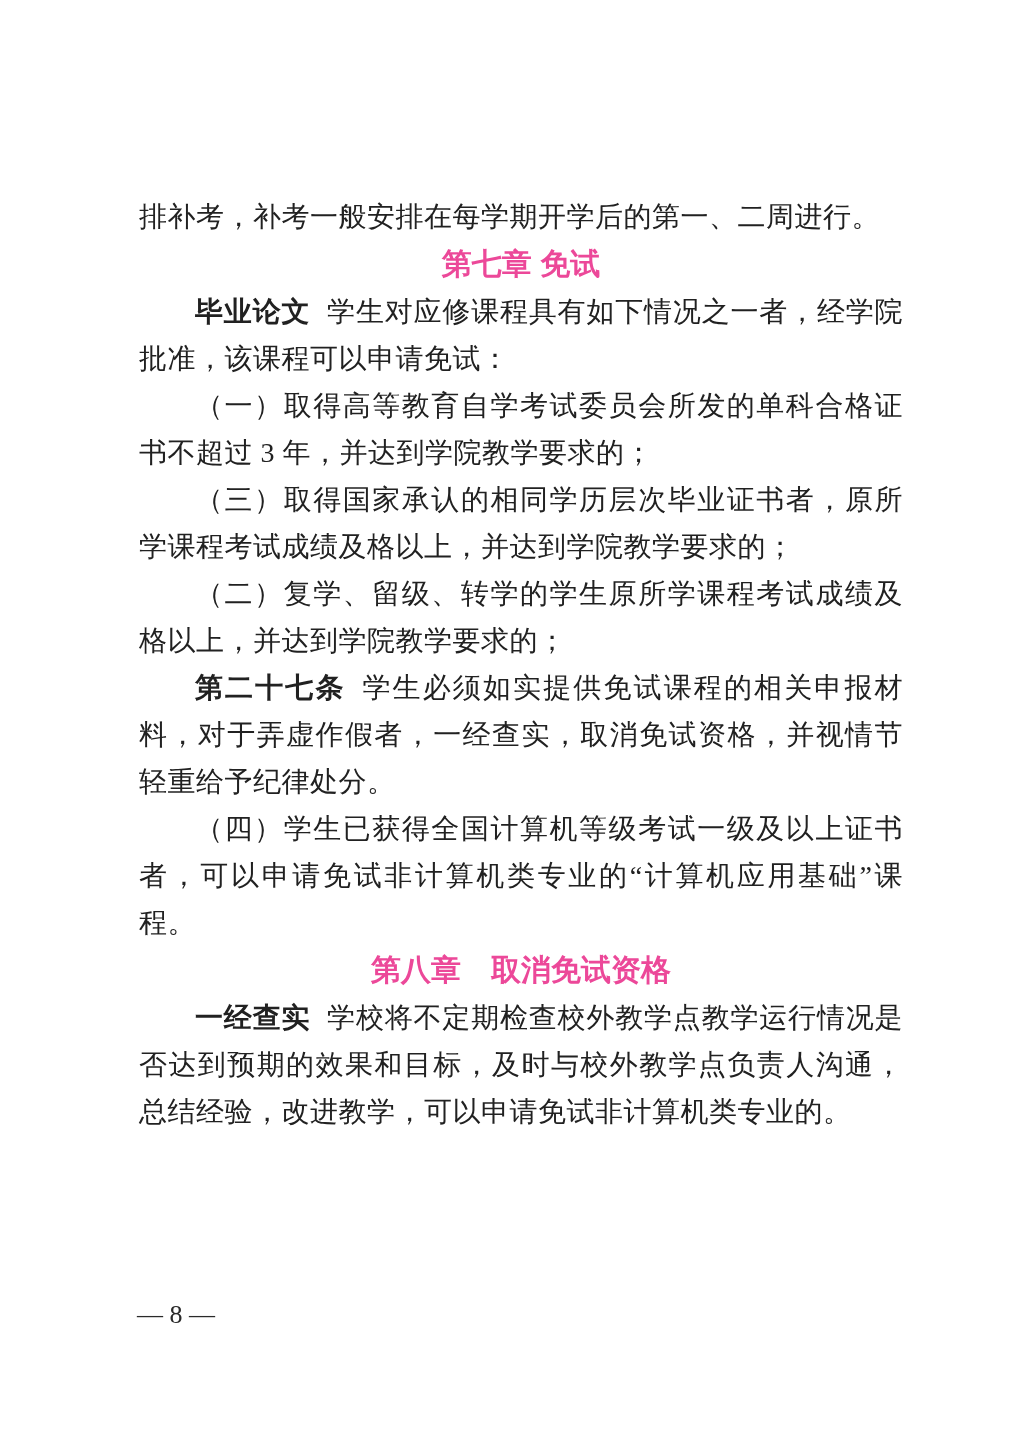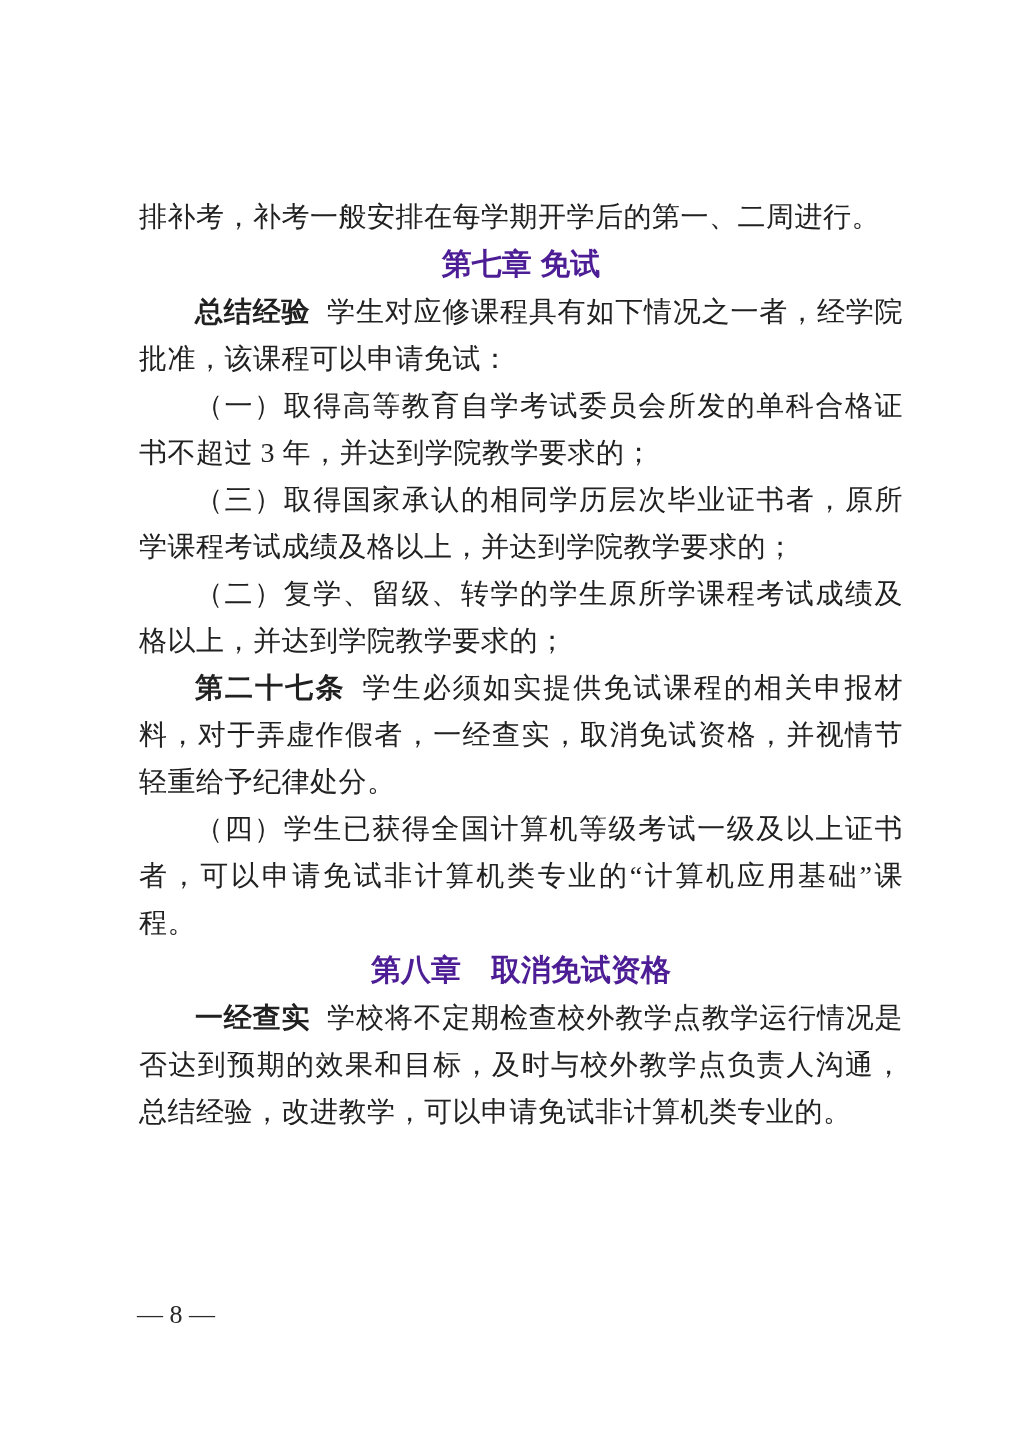--- a/index.html
+++ b/index.html
@@ -37,21 +37,21 @@
     font-weight: 700;
     margin-right: 0.6em;
   }
   h2.chapter {
     margin: 0;
     font-family: "Liberation Sans", sans-serif;
     font-size: 30px;
     line-height: 48px;
     font-weight: 700;
     text-align: center;
-    color: #4c1d95;
+    color: #ec4899;
   }
   .page-footer {
     position: absolute;
     left: 137px;
     top: 1297px;
     font-size: 26px;
     line-height: 36px;
     color: #2a2a2a;
     font-family: "Liberation Serif", serif;
   }
@@ -60,21 +60,21 @@
 <body>
 
 <div class="page">
   <div class="content">
 
     <p class="body-par">排补考，补考一般安排在每学期开学后的第一、二周进行。</p>
 
     <h2 class="chapter">第七章 免试</h2>
 
 
-    <p class="body-par indent"><span class="lead">总结经验</span><span>学生对应修课程具有如下情况之一者，经学院批准，该课程可以申请免试：</span></p>
+    <p class="body-par indent"><span class="lead">毕业论文</span><span>学生对应修课程具有如下情况之一者，经学院批准，该课程可以申请免试：</span></p>
 
     <p class="body-par indent">（一）取得高等教育自学考试委员会所发的单科合格证书不超过 3 年，并达到学院教学要求的；</p>
 
     <p class="body-par indent">（三）取得国家承认的相同学历层次毕业证书者，原所学课程考试成绩及格以上，并达到学院教学要求的；</p>
 
     <p class="body-par indent">（二）复学、留级、转学的学生原所学课程考试成绩及格以上，并达到学院教学要求的；</p>
 
     <p class="body-par indent"><span class="lead">第二十七条</span><span>学生必须如实提供免试课程的相关申报材料，对于弄虚作假者，一经查实，取消免试资格，并视情节轻重给予纪律处分。</span></p>
 
     <p class="body-par indent">（四）学生已获得全国计算机等级考试一级及以上证书者，可以申请免试非计算机类专业的“计算机应用基础”课程。</p>

